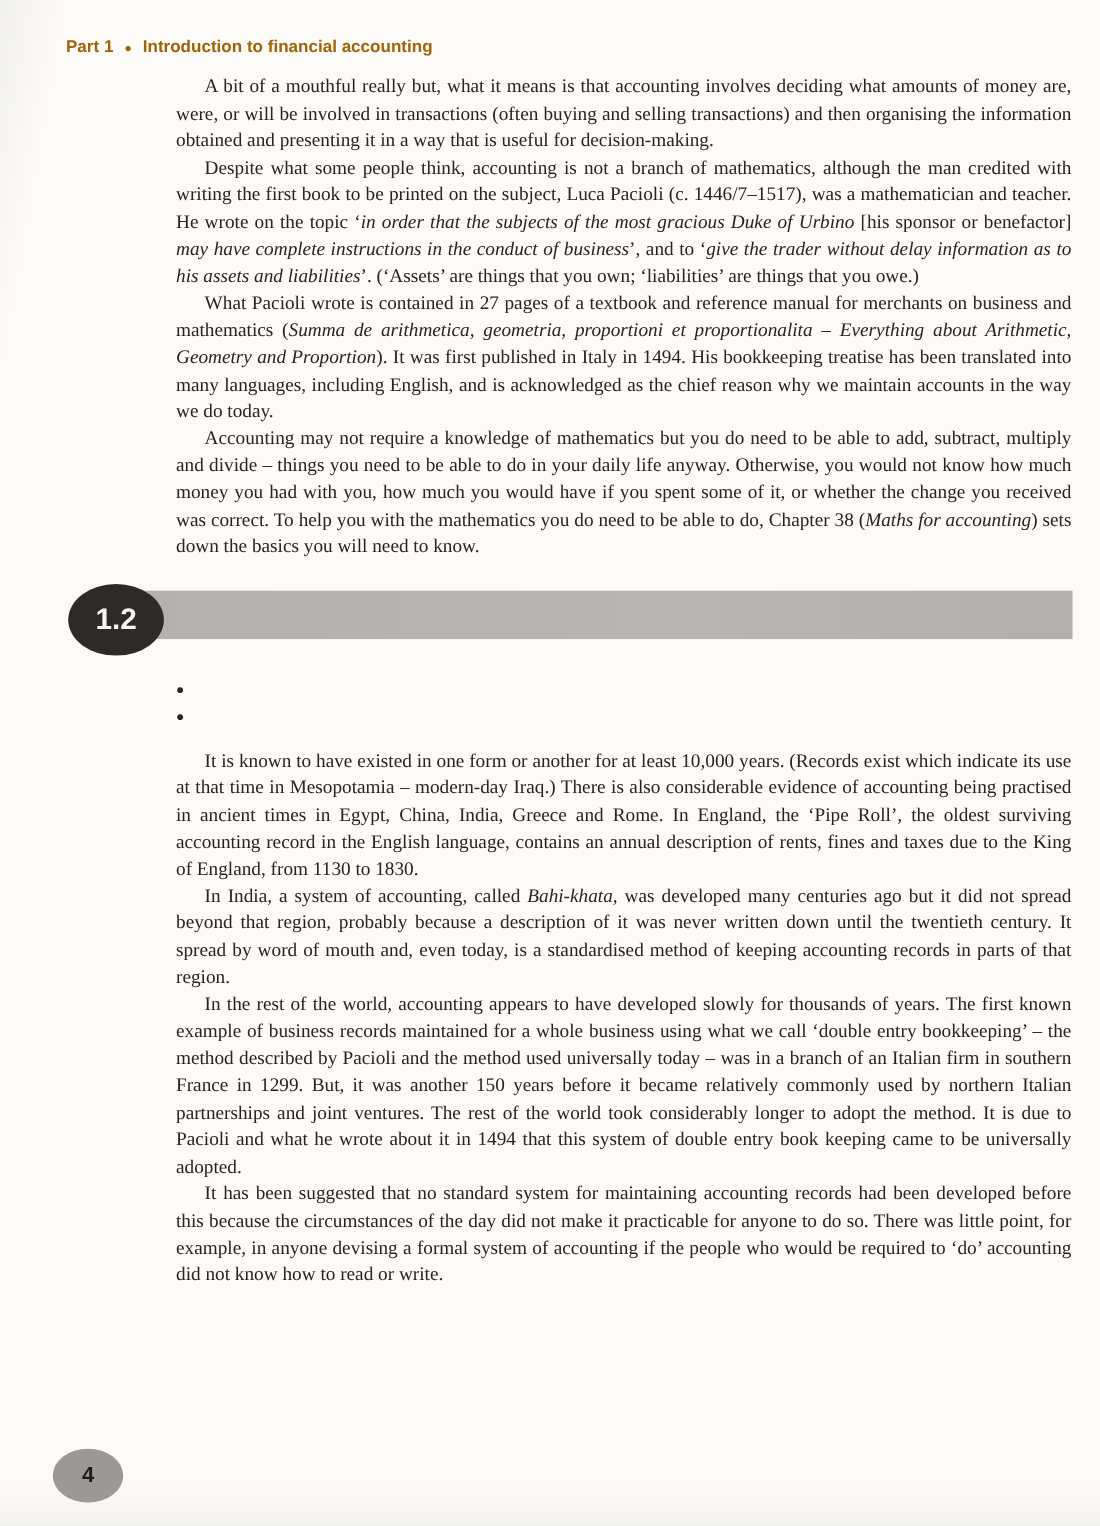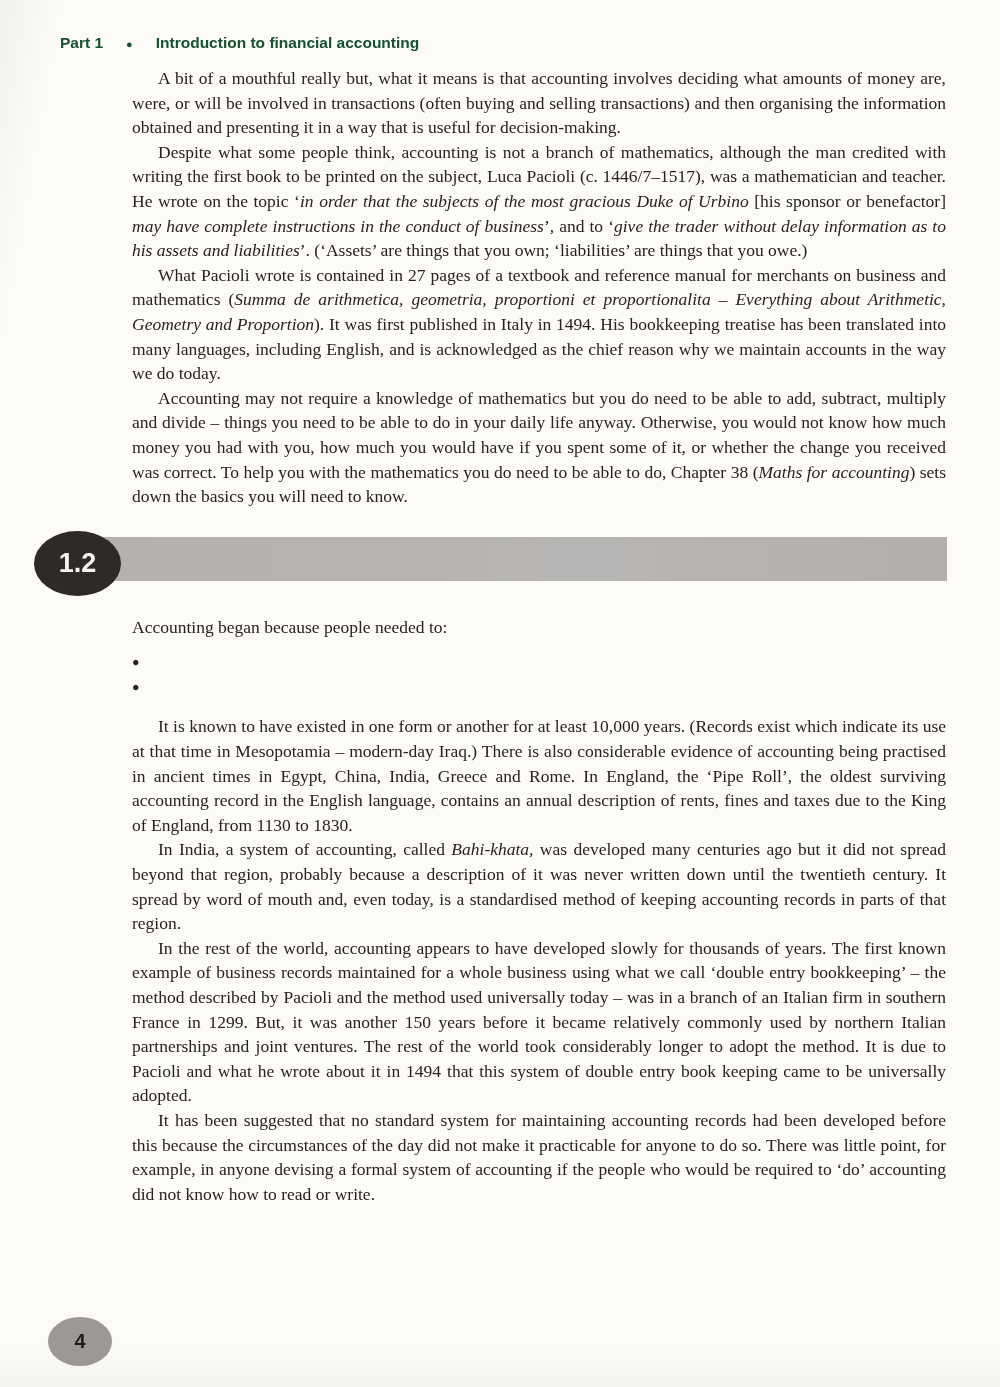--- a/index.html
+++ b/index.html
@@ -13,26 +13,26 @@
   .page{
     position:relative;width:1000px;height:1387px;background:var(--background);
     overflow:hidden;font-family:"Liberation Serif",serif;color:var(--text);
   }
   .page::before{
     content:"";position:absolute;inset:0;pointer-events:none;
     background:linear-gradient(100deg, rgba(0,0,0,0.045), rgba(0,0,0,0) 5%),
                linear-gradient(0deg, rgba(0,0,0,0.03), rgba(0,0,0,0) 3%);
   }
   .page-header{
-    position:absolute;top:34px;left:60px;display:flex;align-items:center;gap:23px;
-    font-family:"Liberation Sans",sans-serif;font-weight:700;font-size:15.5px;color:#14532d;
+    position:absolute;top:34px;left:60px;display:flex;align-items:center;gap:10px;
+    font-family:"Liberation Sans",sans-serif;font-weight:700;font-size:15.5px;color:#a16207;
   }
   .header-dot{font-size:11px;line-height:1;transform:translateY(1px);}
   .main{
-    position:absolute;top:66px;left:132px;width:814px;
+    position:absolute;top:66px;left:160px;width:814px;
     font-size:17.5px;line-height:24.6px;text-align:justify;
   }
   .main p{margin:0;text-indent:26px;}
   .main p em{font-style:italic;}
   .section-banner{position:relative;margin:22px 0 16px -98px;width:913px;height:68px;}
   .banner-strip{
     position:absolute;left:28px;right:0;top:6px;height:44px;
     background:linear-gradient(to right, var(--banner), #b8b6b4 60%, #b2afad);
   }
   .section-circle{
@@ -77,21 +77,20 @@
         <p><span>Accounting may not require a knowledge of mathematics but you do need to be able to add, subtract, multiply and divide – things you need to be able to do in your daily life anyway. Otherwise, you would not know how much money you had with you, how much you would have if you spent some of it, or whether the change you received was correct. To help you with the mathematics you do need to be able to do, Chapter 38 (</span><em>Maths for accounting</em><span>) sets down the basics you will need to know.</span></p>
       </div>
 
     <div class="section-banner">
       <div class="banner-strip"></div>
       <div class="section-circle">
         <span>1.2</span>
       </div>
     </div>
 
-    <p class="list-intro">Accounting began because people needed to:</p>
 
     <ul class="bullet-list" id="bullet-list">
         <li>
           <span class="bullet-dot">●</span>
         </li>
         <li>
           <span class="bullet-dot">●</span>
         </li>
       </ul>
 

